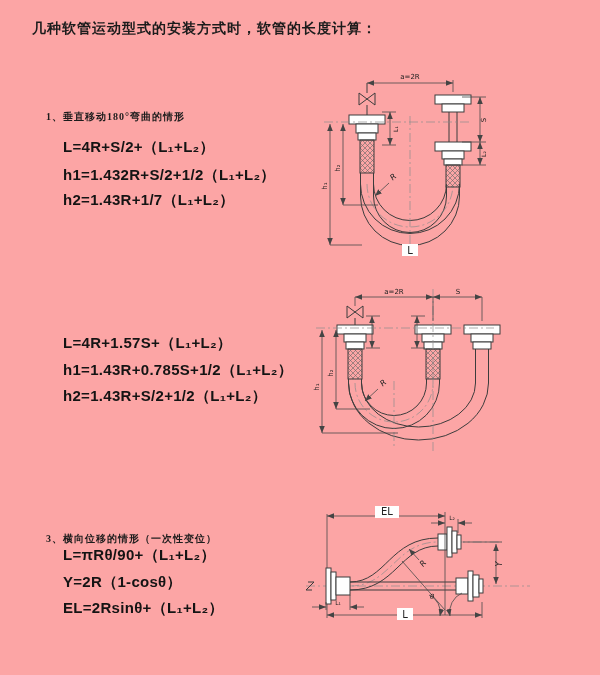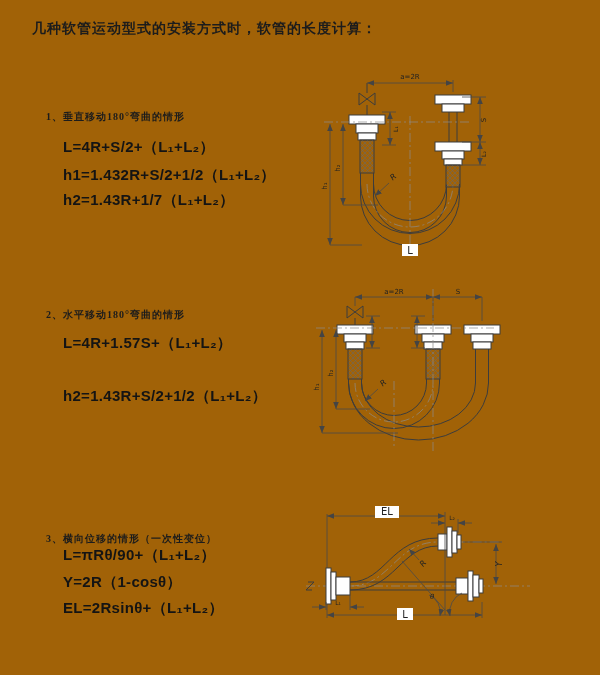--- a/index.html
+++ b/index.html
@@ -1,16 +1,16 @@
 <!DOCTYPE html>
 <html><head>
 <meta charset="utf-8">
 <style>
   html,body{margin:0;padding:0;background:#fefefe;}
-  .page{position:relative;width:600px;height:675px;background:#a16207;overflow:hidden;
+  .page{position:relative;width:600px;height:675px;background:#fca5a5;overflow:hidden;
         font-family:"Liberation Sans",sans-serif;color:#1c1c1c;}
   .page-title{position:absolute;left:32px;top:20px;font-size:14px;font-weight:bold;letter-spacing:1px;}
   .sec-heading{position:absolute;left:46px;font-size:10px;font-weight:bold;letter-spacing:1px;font-family:Liberation Serif, serif;}
   .formula{position:absolute;left:63px;font-size:15px;color:#141414;letter-spacing:.3px;font-weight:bold;}
   .h-s1{top:110px}.f-s1a{top:138px}.f-s1b{top:166px}.f-s1c{top:191px}
   .h-s2{top:308px}.f-s2a{top:334px}.f-s2b{top:361px}.f-s2c{top:387px}
   .h-s3{top:532px}.f-s3a{top:546px}.f-s3b{top:573px}.f-s3c{top:599px}
   .dia{position:absolute;}
   .dia1{left:310px;top:68px;}
   .dia2{left:308px;top:283px;}
@@ -30,22 +30,22 @@
 
 <div class="page">
 
   <div class="page-title">几种软管运动型式的安装方式时，软管的长度计算：</div>
 
   <div class="sec-heading h-s1">1、垂直移动180°弯曲的情形</div>
   <div class="formula f-s1a">L=4R+S/2+（L₁+L₂）</div>
   <div class="formula f-s1b">h1=1.432R+S/2+1/2（L₁+L₂）</div>
   <div class="formula f-s1c">h2=1.43R+1/7（L₁+L₂）</div>
 
-  <div class="sec-heading h-s2">2、水平移动180°弯曲的情形</div>
   <div class="formula f-s2a">L=4R+1.57S+（L₁+L₂）</div>
+  <div class="formula f-s2b">h1=1.43R+0.785S+1/2（L₁+L₂）</div>
   <div class="formula f-s2c">h2=1.43R+S/2+1/2（L₁+L₂）</div>
 
   <div class="sec-heading h-s3">3、横向位移的情形（一次性变位）</div>
   <div class="formula f-s3a">L=πRθ/90+（L₁+L₂）</div>
   <div class="formula f-s3b">Y=2R（1-cosθ）</div>
   <div class="formula f-s3c">EL=2Rsinθ+（L₁+L₂）</div>
 
   <svg class="dia dia1" width="290" height="190" viewBox="0 0 290 190">
     <defs>
       <pattern id="ht1" width="5" height="5" patternUnits="userSpaceOnUse">

